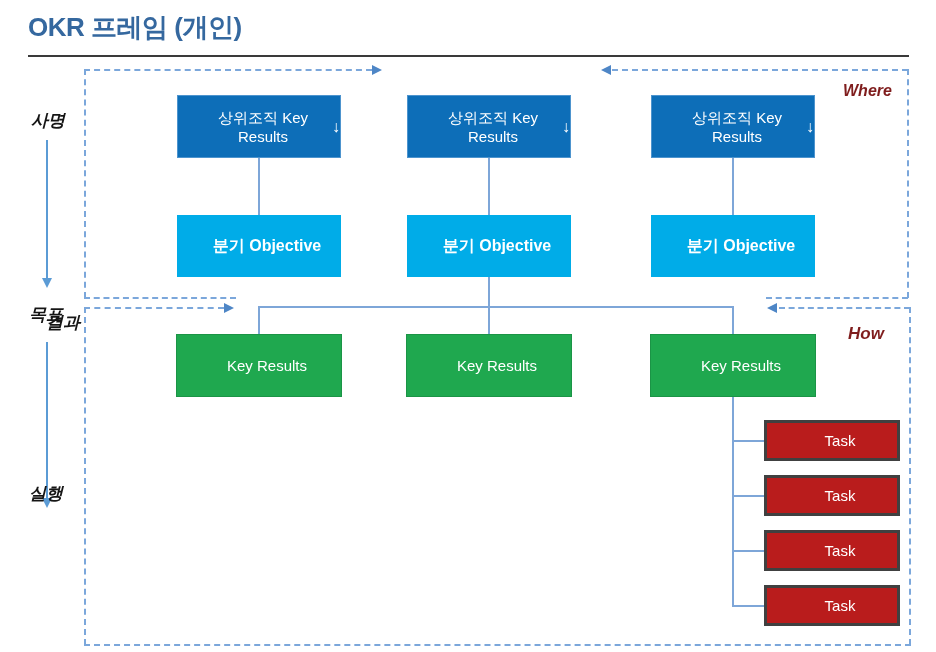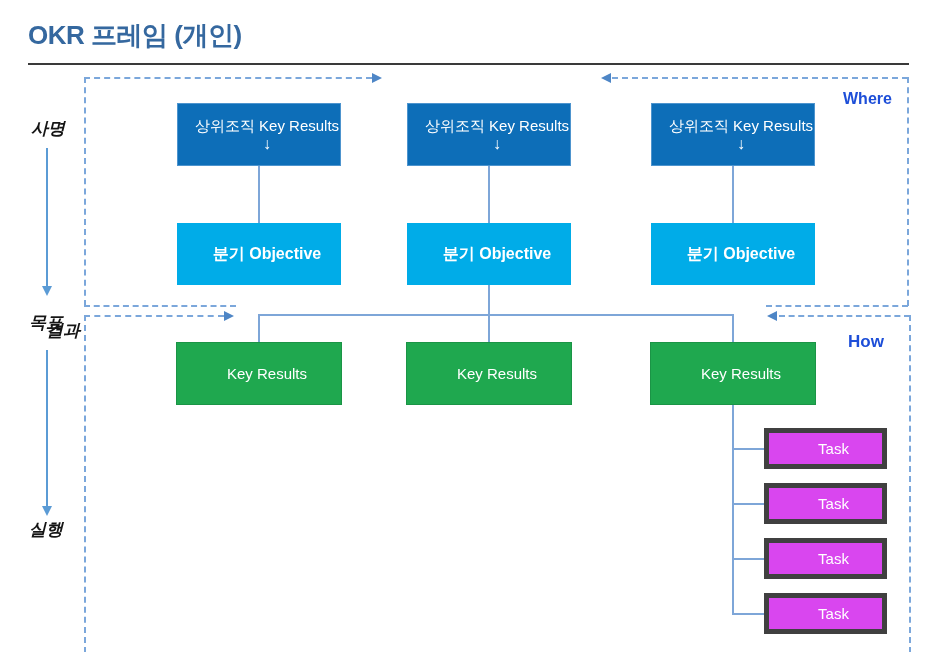--- a/index.html
+++ b/index.html
@@ -1,19 +1,19 @@
 <!DOCTYPE html>
 <html><head>
 <meta charset="utf-8">
 <style>
   html,body{margin:0;padding:0;background:#ffffff;}
   body{font-family:"Liberation Sans","DejaVu Sans",sans-serif;}
   .slide{position:relative;width:936px;height:652px;background:#ffffff;overflow:hidden;}
 
-  .abs{position:absolute;margin-top:8px;}
+  .abs{position:absolute;}
 
   
   .title{left:28px;top:10px;font-size:26px;font-weight:bold;color:#35689F;letter-spacing:-0.5px;}
   .title-rule{left:28px;top:55px;width:881px;height:0;border-top:2px solid #3a3a3a;}
 
   
   .dash-h{border-top:2px dashed #7BA7DB;height:0;}
   .dash-v{border-left:2px dashed #7BA7DB;width:0;}
 
   
@@ -23,30 +23,30 @@
 
   
   .rail-label{font-size:17px;font-weight:bold;font-style:italic;color:#151515;}
   .rail-line{width:0;border-left:2px solid #5B9BD5;}
 
   
   .conn-v{width:0;border-left:2px solid #7EA6D8;}
   .conn-h{height:0;border-top:2px solid #7EA6D8;}
 
   
-  .node{display:flex;flex-direction:column;align-items:center;justify-content:center;
+  .node{display:flex;flex-direction:row;align-items:center;justify-content:center;
         text-align:center;color:#ffffff;box-sizing:border-box;padding-left:16px;}
   .box-dark{width:164px;height:63px;background:#0D6EB8;border:1px solid #4D94CE;}
   .box-dark .l1{font-size:15px;line-height:19px;}
   .box-dark .l2{font-size:16px;line-height:18px;}
   .box-light{width:164px;height:62px;background:#00ACE8;font-weight:bold;font-size:16px;}
   .box-green{width:166px;height:63px;background:#1FA84F;border:1px solid #1b9446;font-size:15px;}
-  .box-task{width:123px;height:41px;background:#d946ef;border:5px solid #404040;font-size:15px;}
+  .box-task{width:136px;height:41px;background:#b91c1c;border:3px solid #404040;font-size:15px;}
 
-  .region-label{font-size:16px;font-weight:bold;color:#1d4ed8;}
+  .region-label{font-size:16px;font-weight:bold;font-style:italic;color:#7f1d1d;}
 </style>
 </head>
 <body>
 
 <div class="slide">
 
   <div class="abs title">OKR 프레임 (개인)</div>
   <div class="abs title-rule"></div>
 
   <div class="abs dash-h" style="left:84px;top:69px;width:288px;"></div>
@@ -68,21 +68,21 @@
   <div class="abs dash-h" style="left:84px;top:644px;width:827px;"></div>
   <div class="abs region-label" style="left:848px;top:324px;font-size:17px;">How</div>
 
   <div class="abs rail-label" style="left:31px;top:109px;text-align:right;">사명</div>
   <div class="abs rail-line" style="left:46px;top:140px;height:138px;"></div>
   <div class="abs arr-down" style="left:42px;top:278px;"></div>
   <div class="abs rail-label" style="left:29px;top:303px;">목표</div>
   <div class="abs rail-label" style="left:46px;top:311px;">결과</div>
   <div class="abs rail-line" style="left:46px;top:342px;height:156px;"></div>
   <div class="abs arr-down" style="left:42px;top:498px;"></div>
-  <div class="abs rail-label" style="left:29px;top:510px;">실행</div>
+  <div class="abs rail-label" style="left:29px;top:482px;">실행</div>
 
   <div class="abs conn-v" style="left:258px;top:158px;height:57px;"></div>
   <div class="abs conn-v" style="left:488px;top:158px;height:57px;"></div>
   <div class="abs conn-v" style="left:732px;top:158px;height:57px;"></div>
 
   <div class="abs conn-v" style="left:488px;top:277px;height:29px;"></div>
   <div class="abs conn-h" style="left:258px;top:306px;width:476px;"></div>
   <div class="abs conn-v" style="left:258px;top:306px;height:28px;"></div>
   <div class="abs conn-v" style="left:488px;top:306px;height:28px;"></div>
   <div class="abs conn-v" style="left:732px;top:306px;height:28px;"></div>

